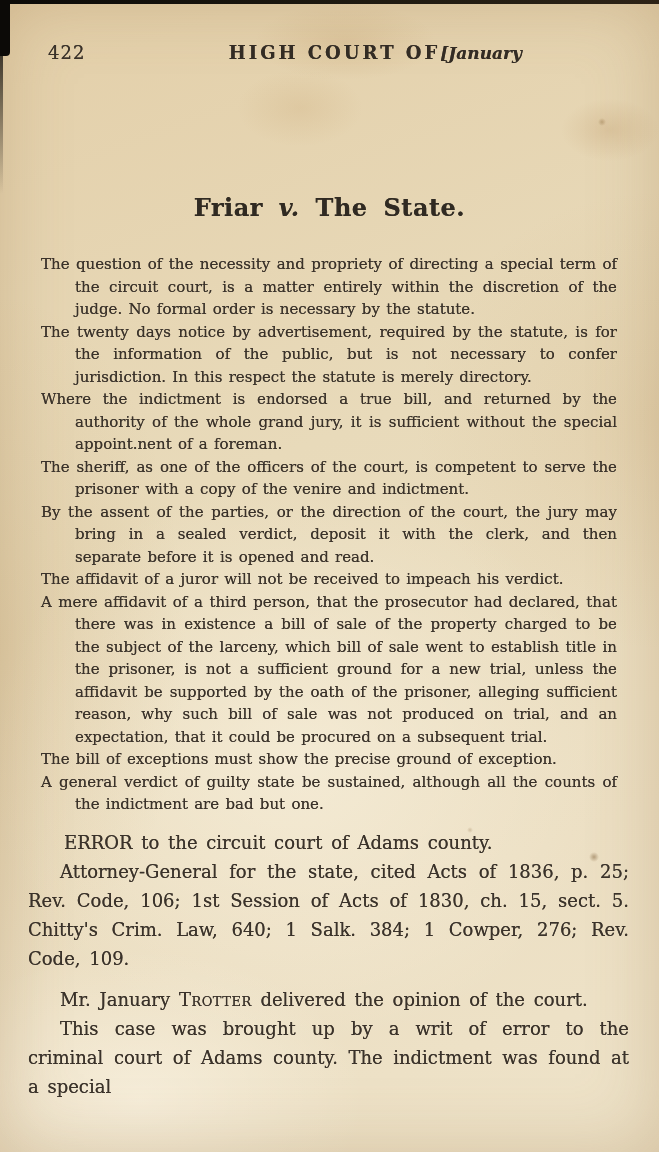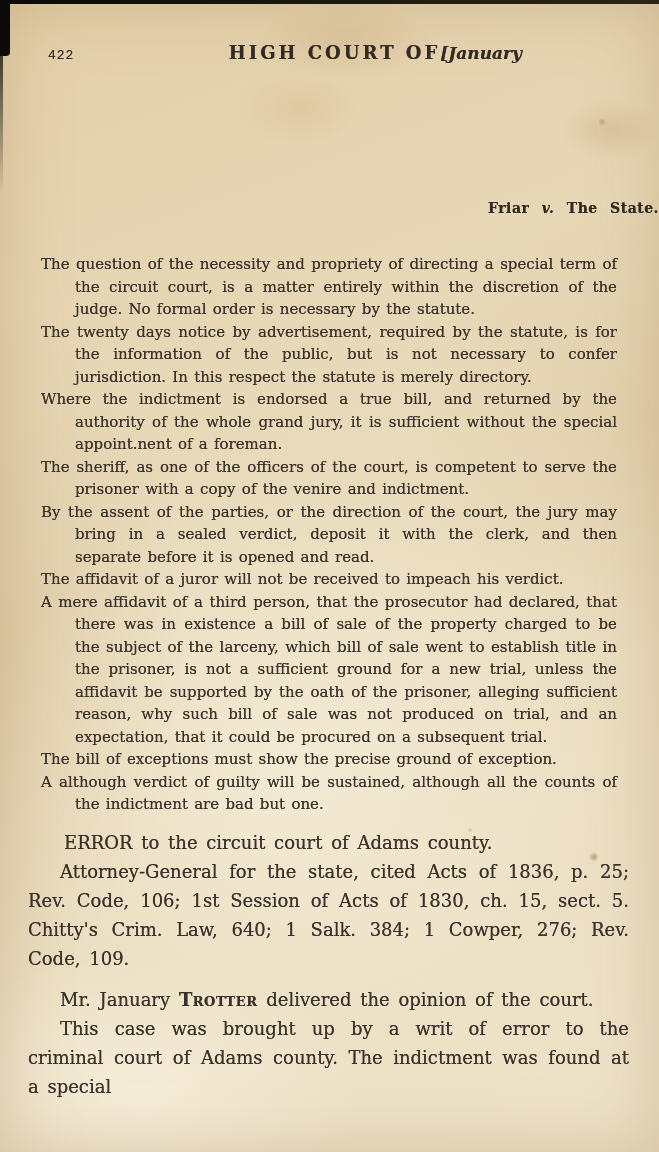--- a/index.html
+++ b/index.html
@@ -38,34 +38,34 @@
     position: absolute; top: 54px; left: 0; width: 3px; height: 140px;
     background: linear-gradient(to bottom, rgba(12,10,7,0.75), rgba(12,10,7,0));
   }
   .running-header {
     display: grid;
     grid-template-columns: 1fr auto 1fr;
     align-items: baseline;
     margin: 42px 38px 0 48px;
     text-shadow: 0 0 0.5px rgba(58,50,42,0.85);
   }
-  .page-num { font-size: 13px; letter-spacing: 1px; font-family: Liberation Mono, monospace; }
+  .page-num { font-size: 18px; letter-spacing: 1px; }
   .running-title {
     font-size: 18px; font-weight: bold; letter-spacing: 3px;
     text-align: center; color: #332c24;
   }
   .term-marker {
     font-size: 17px; font-style: italic; font-weight: bold;
     text-align: left; color: #332c24;
   }
   .case-title {
     margin: 130px 0 0 0;
-    font-size: 14px; font-weight: bold;
+    font-size: 24px; font-weight: bold;
     line-height: 30px;
-    text-align: right;
+    text-align: center;
     letter-spacing: 0.5px;
     word-spacing: 7px;
     color: #302a22;
     text-shadow: 0 0 0.6px rgba(48,42,34,0.8);
   }
   .case-title .v { font-style: italic; font-weight: bold; }
   .headnotes {
     margin: 30px 42px 0 41px;
     font-size: 15px;
     line-height: 22.5px;
@@ -81,21 +81,21 @@
     text-align: justify;
     word-spacing: 3px;
     text-shadow: 0 0 0.6px rgba(58,50,42,0.8);
   }
   .opinion p { margin: 0; }
   .error-line { margin-top: 12px !important; text-indent: 36px; }
   .counsel-1 { margin-top: 14px !important; text-indent: 18px; }
   .counsel-2 { text-indent: 32px; }
   .attribution { margin-top: 12px !important; text-indent: 32px; }
   .opinion-p { text-indent: 32px; }
-  .judge-name { font-variant: small-caps; letter-spacing: 0.5px; font-weight: bold; }
+  .judge-name { font-variant: small-caps; letter-spacing: 0.5px; }
 </style>
 </head>
 <body>
 
 <div class="page">
 
   <div class="scan-edge-top"></div>
   <div class="scan-edge-corner"></div>
   <div class="scan-edge-left"></div>
 
@@ -109,21 +109,21 @@
 
   <section class="headnotes">
     <p class="headnote">The question of the necessity and propriety of directing a special term of the circuit court, is a matter entirely within the discretion of the judge.  No formal order is necessary by the statute.</p>
     <p class="headnote">The twenty days notice by advertisement, required by the statute, is for the information of the public, but is not necessary to confer jurisdiction.  In this respect the statute is merely directory.</p>
     <p class="headnote">Where the indictment is endorsed a true bill, and returned by the authority of the whole grand jury, it is sufficient without the special appoint.nent of a foreman.</p>
     <p class="headnote">The sheriff, as one of the officers of the court, is competent to serve the prisoner with a copy of the venire and indictment.</p>
     <p class="headnote">By the assent of the parties, or the direction of the court, the jury may bring in a sealed verdict, deposit it with the clerk, and then separate before it is opened and read.</p>
     <p class="headnote">The affidavit of a juror will not be received to impeach his verdict.</p>
     <p class="headnote">A mere affidavit of a third person, that the prosecutor had declared, that there was in existence a bill of sale of the property charged to be the subject of the larceny, which bill of sale went to establish title in the prisoner, is not a sufficient ground for a new trial, unless the affidavit be supported by the oath of the prisoner, alleging sufficient reason, why such bill of sale was not produced on trial, and an expectation, that it could be procured on a subsequent trial.</p>
     <p class="headnote">The bill of exceptions must show the precise ground of exception.</p>
-    <p class="headnote">A although verdict of guilty will be sustained, although all the counts of the indictment are bad but one.</p>
+    <p class="headnote">A general verdict of guilty state be sustained, although all the counts of the indictment are bad but one.</p>
   </section>
 
   <section class="opinion">
     <p class="error-line"><span>ERROR</span><span> to the circuit court of  Adams county.</span></p>
     <p class="counsel counsel-2">Attorney-General for the state, cited Acts of 1836, p. 25;  Rev. Code, 106;  1st Session of Acts of 1830, ch. 15, sect. 5.   Chitty's Crim. Law, 640;  1 Salk. 384;  1 Cowper, 276;  Rev. Code, 109.</p>
     <p class="attribution"><span>Mr. January </span><span class="judge-name">Trotter</span><span> delivered the opinion of the court.</span></p>
     <p class="opinion-p">This case was brought up by a writ of error to the criminal court of Adams county.   The indictment was found at a special</p>
   </section>
 
 </div>

